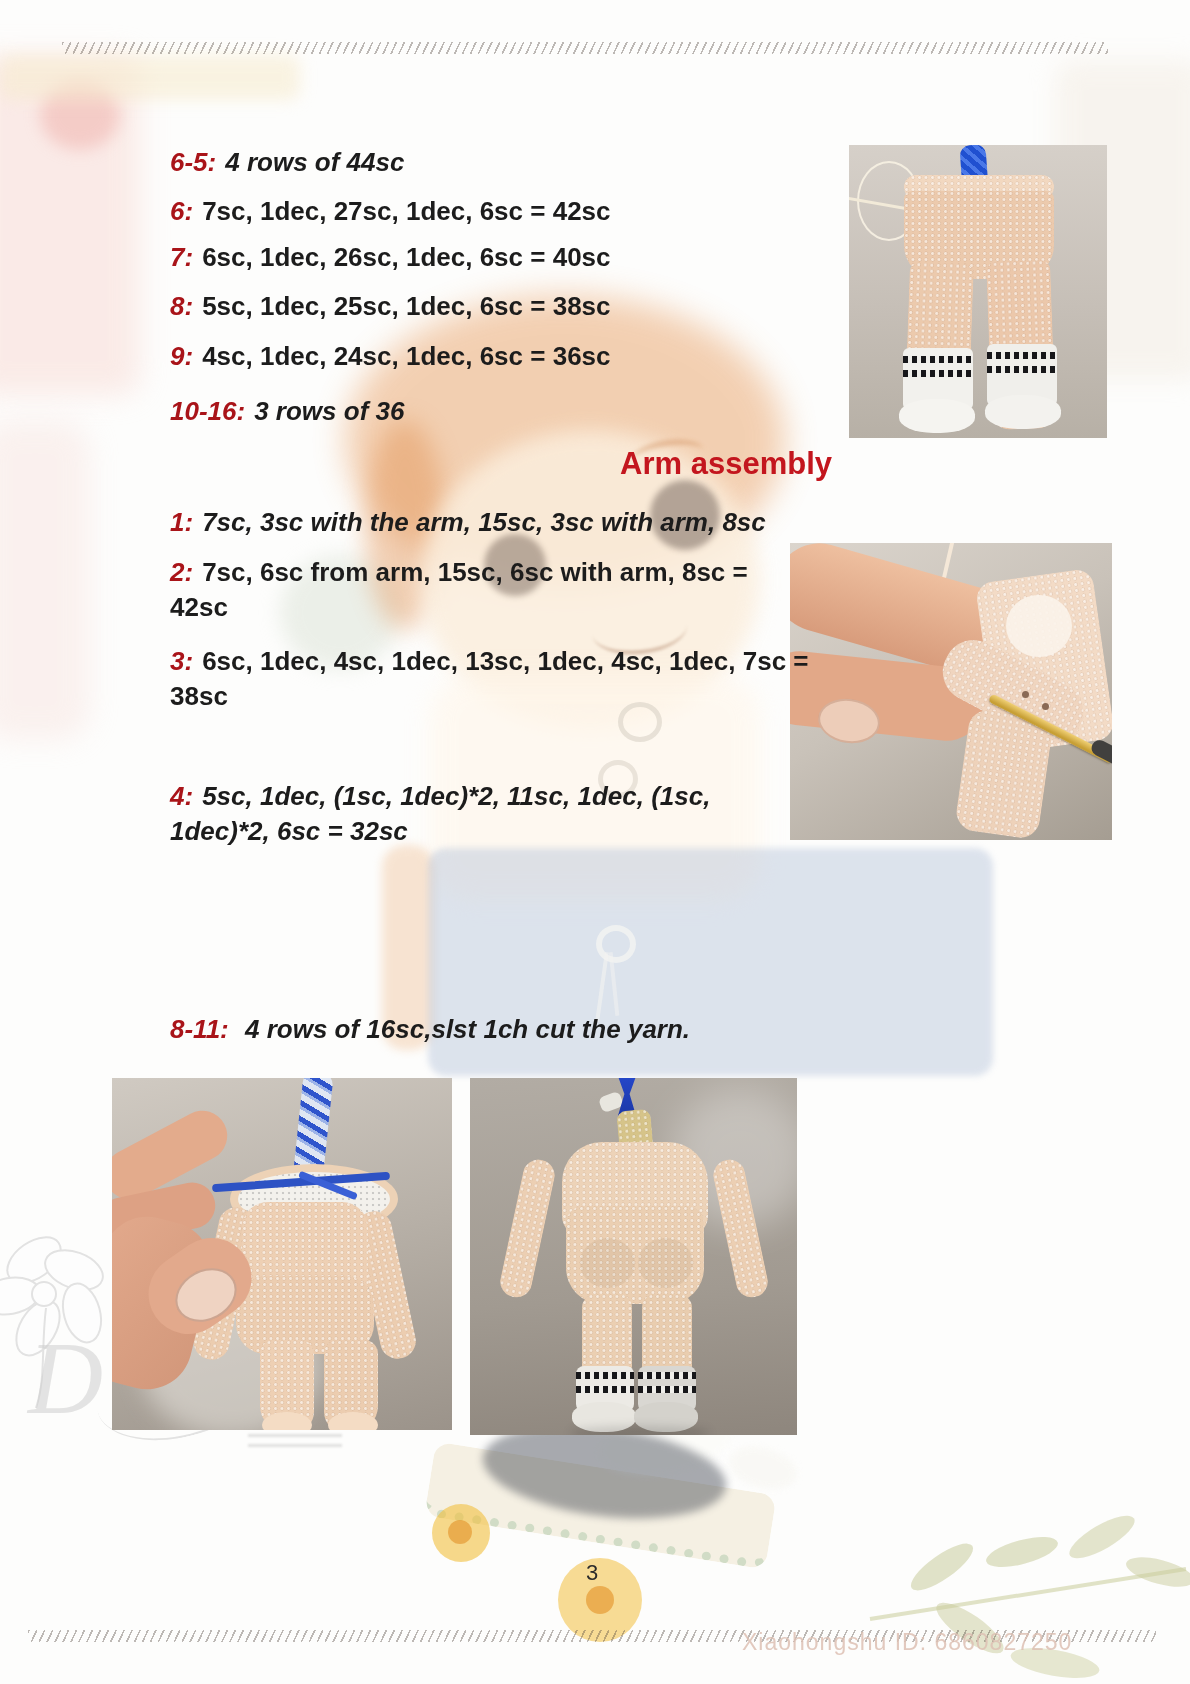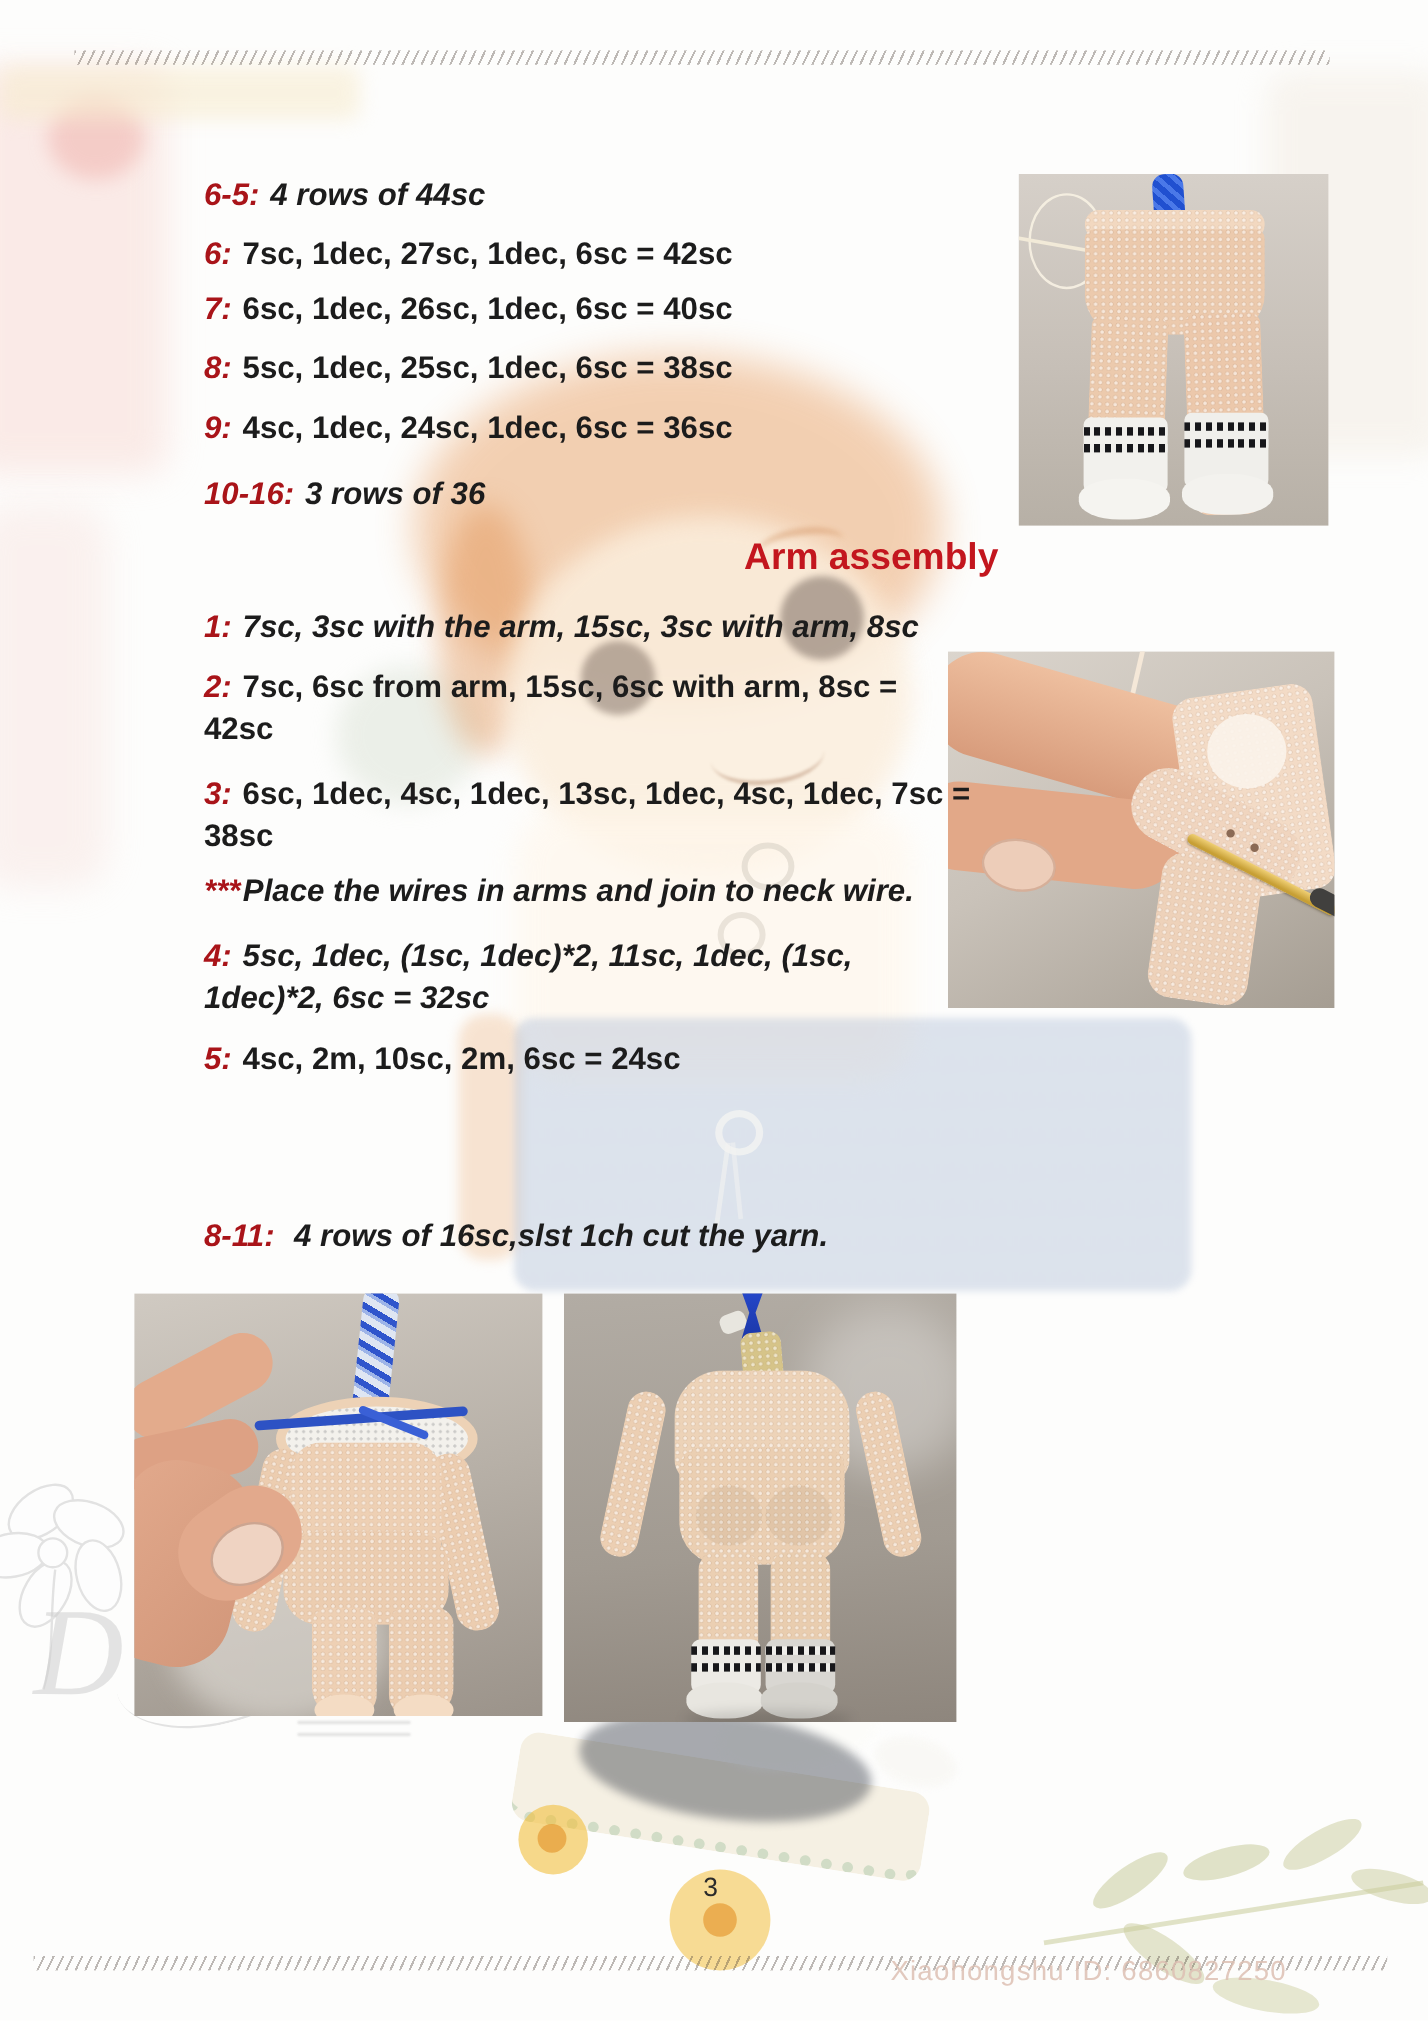--- a/index.html
+++ b/index.html
@@ -195,23 +195,21 @@
       <p class="row" style="top: 194px;"><span class="num">6:</span><span class="txt">7sc, 1dec, 27sc, 1dec, 6sc = 42sc</span></p>
       <p class="row" style="top: 240px;"><span class="num">7:</span><span class="txt">6sc, 1dec, 26sc, 1dec, 6sc = 40sc</span></p>
       <p class="row" style="top: 289px;"><span class="num">8:</span><span class="txt">5sc, 1dec, 25sc, 1dec, 6sc = 38sc</span></p>
       <p class="row" style="top: 339px;"><span class="num">9:</span><span class="txt">4sc, 1dec, 24sc, 1dec, 6sc = 36sc</span></p>
       <p class="row it" style="top: 394px;"><span class="num">10-16:</span><span class="txt">3 rows of 36</span></p>
       <p class="row it" style="top: 505px;"><span class="num">1:</span><span class="txt">7sc, 3sc with the arm, 15sc, 3sc with arm, 8sc</span></p>
       <p class="row" style="top: 555px;"><span class="num">2:</span><span class="txt">7sc, 6sc from arm, 15sc, 6sc with arm, 8sc =
 42sc</span></p>
       <p class="row" style="top: 644px;"><span class="num">3:</span><span class="txt">6sc, 1dec, 4sc, 1dec, 13sc, 1dec, 4sc, 1dec, 7sc =
 38sc</span></p>
-      <p class="row it" style="top: 725px;"><span class="num" style="margin-right: 2px;">***</span><span class="txt">Place the wires in arms and join to neck wire.</span></p>
       <p class="row it" style="top: 779px;"><span class="num">4:</span><span class="txt">5sc, 1dec, (1sc, 1dec)*2, 11sc, 1dec, (1sc,
 1dec)*2, 6sc = 32sc</span></p>
-      <p class="row" style="top: 865px;"><span class="num">5:</span><span class="txt">4sc, 2m, 10sc, 2m, 6sc = 24sc</span></p>
       <p class="row it" style="top: 1012px;"><span class="num">8-11:</span><span class="txt"> 4 rows of 16sc,slst 1ch cut the yarn.</span></p>
     </div>
   <h2 class="heading">Arm assembly</h2>
 
   <div class="pagenum">3</div>
   <div class="watermark">Xiaohongshu ID: 6860827250</div>
 </div>
 
 </body></html>

